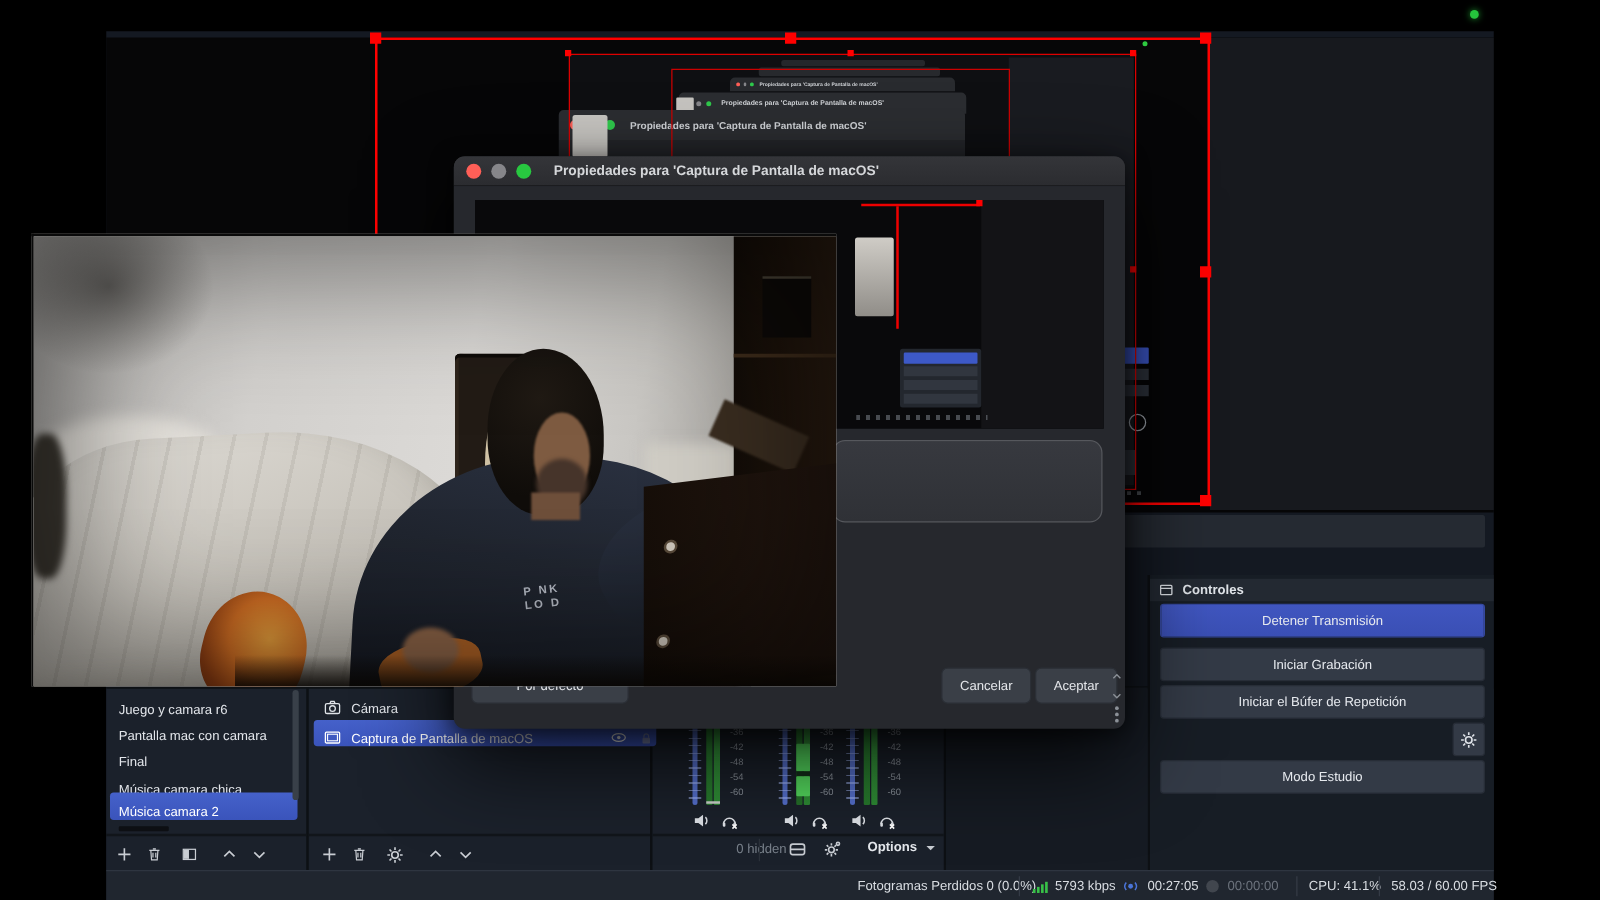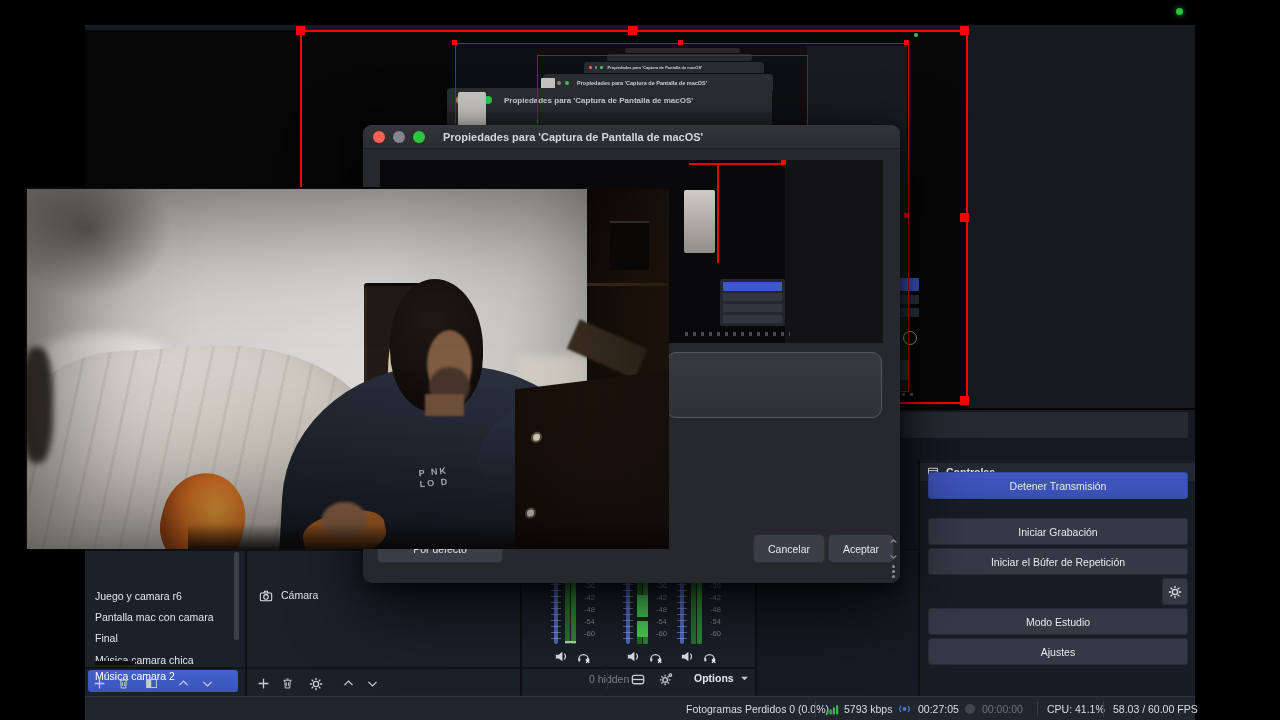--- a/index.html
+++ b/index.html
@@ -18,21 +18,21 @@
   .redrect{border:2px solid #f00;}
   .handle{background:#f00;}
   .minibar{background:#2b2d31;border-radius:4px 4px 0 0;display:flex;align-items:center;overflow:hidden;white-space:nowrap;}
   .dot{border-radius:50%;}
   .mini-title{font-weight:bold;color:#cfd2d6;}
 
   
   .dock-bg{left:85px;top:550px;width:1110px;height:146px;background:#1b212b;}
   .vdiv{background:#0d1014;width:2px;}
   .hdiv{background:#0d1014;height:2px;}
-  .panel-row{position:absolute;display:flex;align-items:flex-start;font-size:10.5px;color:#e2e5ea;margin-top:36px;}
+  .panel-row{position:absolute;display:flex;align-items:flex-end;font-size:10.5px;color:#e2e5ea;}
   .sel-blue{background:linear-gradient(180deg,#4561ca,#3a54bb);border-radius:3px;color:#fff;}
   .toolbar{position:absolute;display:flex;align-items:center;gap:11px;}
   .ticon{display:flex;align-items:center;justify-content:center;cursor:pointer;}
 
   
   .vslider{position:absolute;width:4px;background:#5671cf;border-radius:2px;}
   .vslider::before{content:"";position:absolute;left:-3px;right:-3px;top:2px;bottom:2px;
      background:repeating-linear-gradient(180deg,rgba(170,190,255,.55) 0 1px,transparent 1px 6px);}
   .mcol{position:absolute;width:5px;border-radius:1px;background:linear-gradient(180deg,#3fae46,#2e8c35);}
   .dblab{position:absolute;font-size:7.5px;color:#8b929b;line-height:10px;}
@@ -233,20 +233,41 @@
     <div class="panel-row" style="left:12px;top:3px;width:250px;height:20px;">
       <span class="ticon" style="margin-right:8px;">
         <svg width="14" height="14" viewBox="0 0 16 16">
             <rect x="1.5" y="4.5" width="13" height="9" rx="1.5" fill="none" stroke="#dfe3e8" stroke-width="1.2"></rect>
             <circle cx="8" cy="9" r="2.6" fill="none" stroke="#dfe3e8" stroke-width="1.2"></circle>
             <path d="M5.5 4.5l1-2h3l1 2" fill="none" stroke="#dfe3e8" stroke-width="1.2"></path>
           </svg>
         </span>
       <span>Cámara</span>
     </div>
+    <div class="panel-row sel-blue" style="left:4px;top:26px;width:266px;height:21px;padding-left:8px;">
+      <span class="ticon" style="margin-right:8px;">
+        <svg width="14" height="14" viewBox="0 0 16 16">
+            <rect x="1.5" y="3" width="13" height="10" rx="1" fill="none" stroke="#fff" stroke-width="1.2"></rect>
+            <rect x="3.5" y="5" width="9" height="6" fill="none" stroke="#fff" stroke-width="1"></rect>
+          </svg>
+        </span>
+      <span>Captura de Pantalla de macOS</span>
+      <span class="ticon" style="position:absolute;left:237px;">
+        <svg width="14" height="14" viewBox="0 0 16 16">
+            <ellipse cx="8" cy="8" rx="6" ry="3.6" fill="none" stroke="#fff" stroke-width="1.2"></ellipse>
+            <circle cx="8" cy="8" r="1.6" fill="#fff"></circle>
+          </svg>
+        </span>
+      <span class="ticon" style="position:absolute;left:260px;opacity:.45;">
+        <svg width="12" height="12" viewBox="0 0 16 16">
+            <rect x="4" y="7" width="8" height="6" rx="1" fill="#cabf9f"></rect>
+            <path d="M5.5 7V5.2a2.5 2.5 0 0 1 5 0V7" fill="none" stroke="#cabf9f" stroke-width="1.3"></path>
+          </svg>
+        </span>
+    </div>
     <div class="abs hdiv" style="left:0;top:117px;width:273px;background:#11151a;"></div>
     <div class="toolbar" style="left:10px;top:121px;height:25px;">
       <span class="ticon">
         <svg width="13" height="13" viewBox="0 0 16 16">
             <path d="M8 2v12M2 8h12" stroke="#c9cdd3" stroke-width="1.6" fill="none"></path>
           </svg>
         </span>
       <span class="ticon">
         <svg width="13" height="13" viewBox="0 0 16 16">
             <path d="M3 4h10M6.5 2.5h3M4.5 4l.7 9.5h5.6l.7-9.5M6.6 6.5v4.5M9.4 6.5v4.5" stroke="#c9cdd3" stroke-width="1.2" fill="none"></path>
@@ -376,40 +397,37 @@
   <div class="abs" style="left:920px;top:460px;width:275px;height:236px;background:#171d25;z-index:12;">
     <div class="abs" style="left:0;top:3px;width:275px;height:18px;background:#232932;display:flex;align-items:center;">
       <span class="ticon" style="margin-left:7px;">
         <svg width="12" height="12" viewBox="0 0 16 16">
             <rect x="2" y="3" width="12" height="10" rx="1" fill="none" stroke="#dfe3e8" stroke-width="1.4"></rect>
             <line x1="2" y1="6.2" x2="14" y2="6.2" stroke="#dfe3e8" stroke-width="1.4"></line>
           </svg>
         </span>
       <span style="margin-left:7px;font-size:10.5px;font-weight:bold;">Controles</span>
     </div>
-    <div class="ctl-btn blue" style="left:8px;top:12px;width:258px;">
+    <div class="ctl-btn blue" style="left:8px;top:23px;width:258px;">
         <span>Detener Transmisión</span>
       </div>
     <div class="ctl-btn" style="left:8px;top:88px;width:258px;">
         <span>Iniciar el Búfer de Repetición</span>
       </div>
     <div class="ctl-btn" style="left:8px;top:58px;width:258px;">
         <span>Iniciar Grabación</span>
       </div>
     <div class="ctl-btn" style="left:242px;top:118px;width:24px;">
       <svg width="14" height="14" viewBox="0 0 16 16" stroke="#dfe3e8" fill="none" stroke-width="1.5">
           <circle cx="8" cy="8" r="3"></circle>
           <path d="M12.5 8H15M11.2 11.2l1.8 1.8M8 12.5V15M4.8 11.2L3 13M3.5 8H1M4.8 4.8L3 3M8 3.5V1M11.2 4.8L13 3"></path>
         </svg>
       </div>
     <div class="ctl-btn" style="left:8px;top:148px;width:258px;">
         <span>Modo Estudio</span>
-      </div>
-    <div class="ctl-btn" style="left:8px;top:178px;width:258px;">
-        <span>Ajustes</span>
       </div>
   </div>
 
   <div class="abs statusbar" style="z-index:13;">
     <span class="sb" style="left:601px;">Fotogramas Perdidos 0 (0.0%)</span>
     <span class="sbdiv" style="left:730px;"></span>
     <span class="sb" style="left:740px;">
       <svg width="14" height="13" viewBox="0 0 16 16">
           <rect x="1" y="10" width="2.6" height="4" fill="#38c148"></rect>
           <rect x="5" y="8" width="2.6" height="6" fill="#38c148"></rect>

